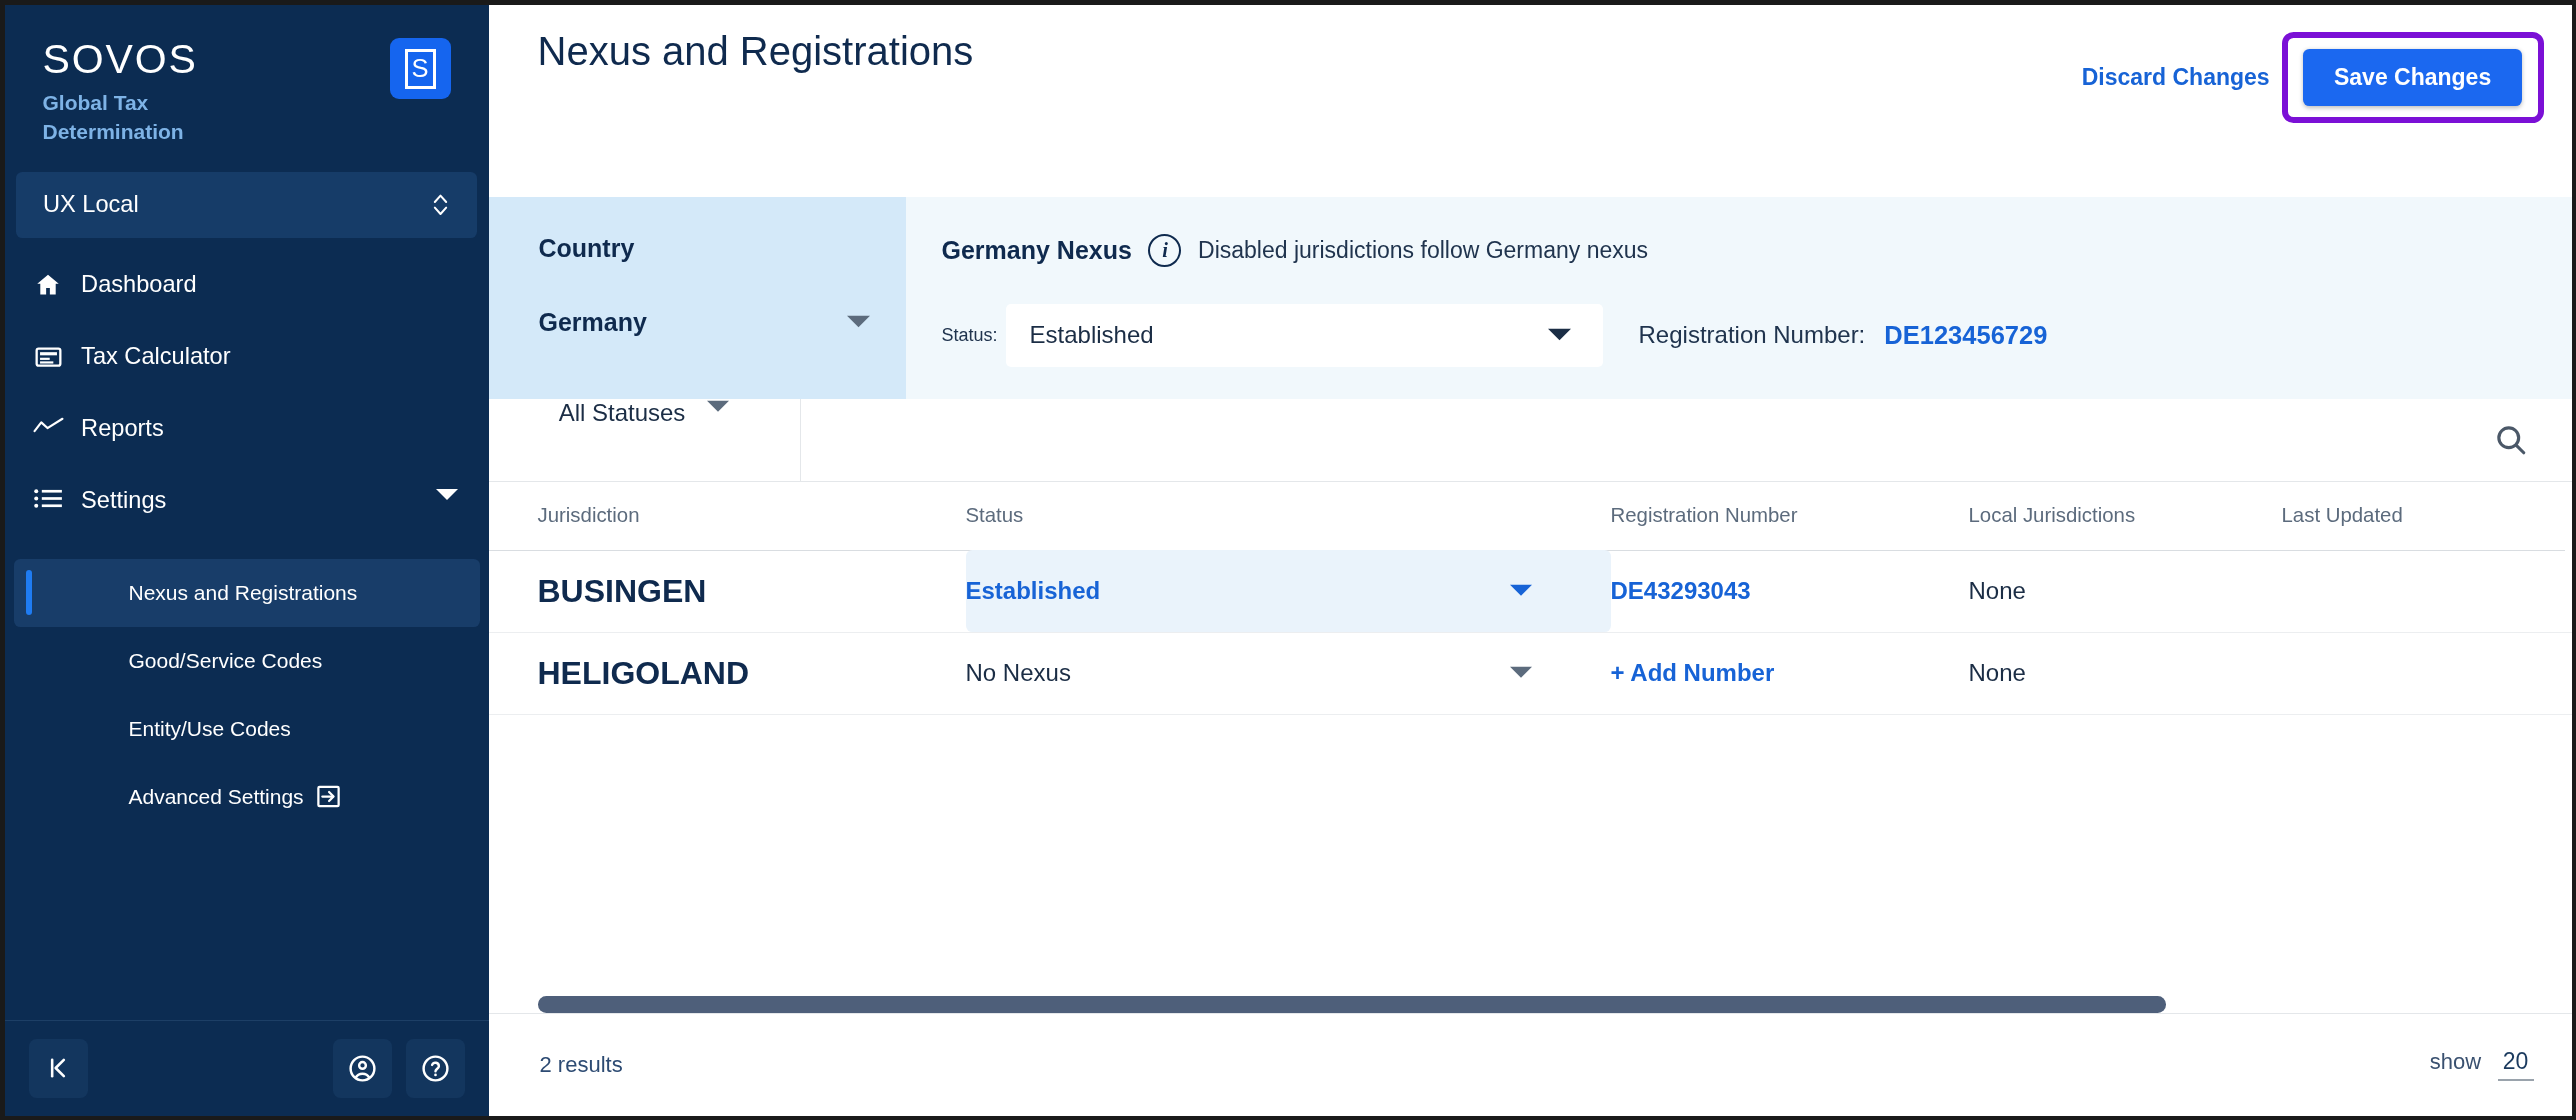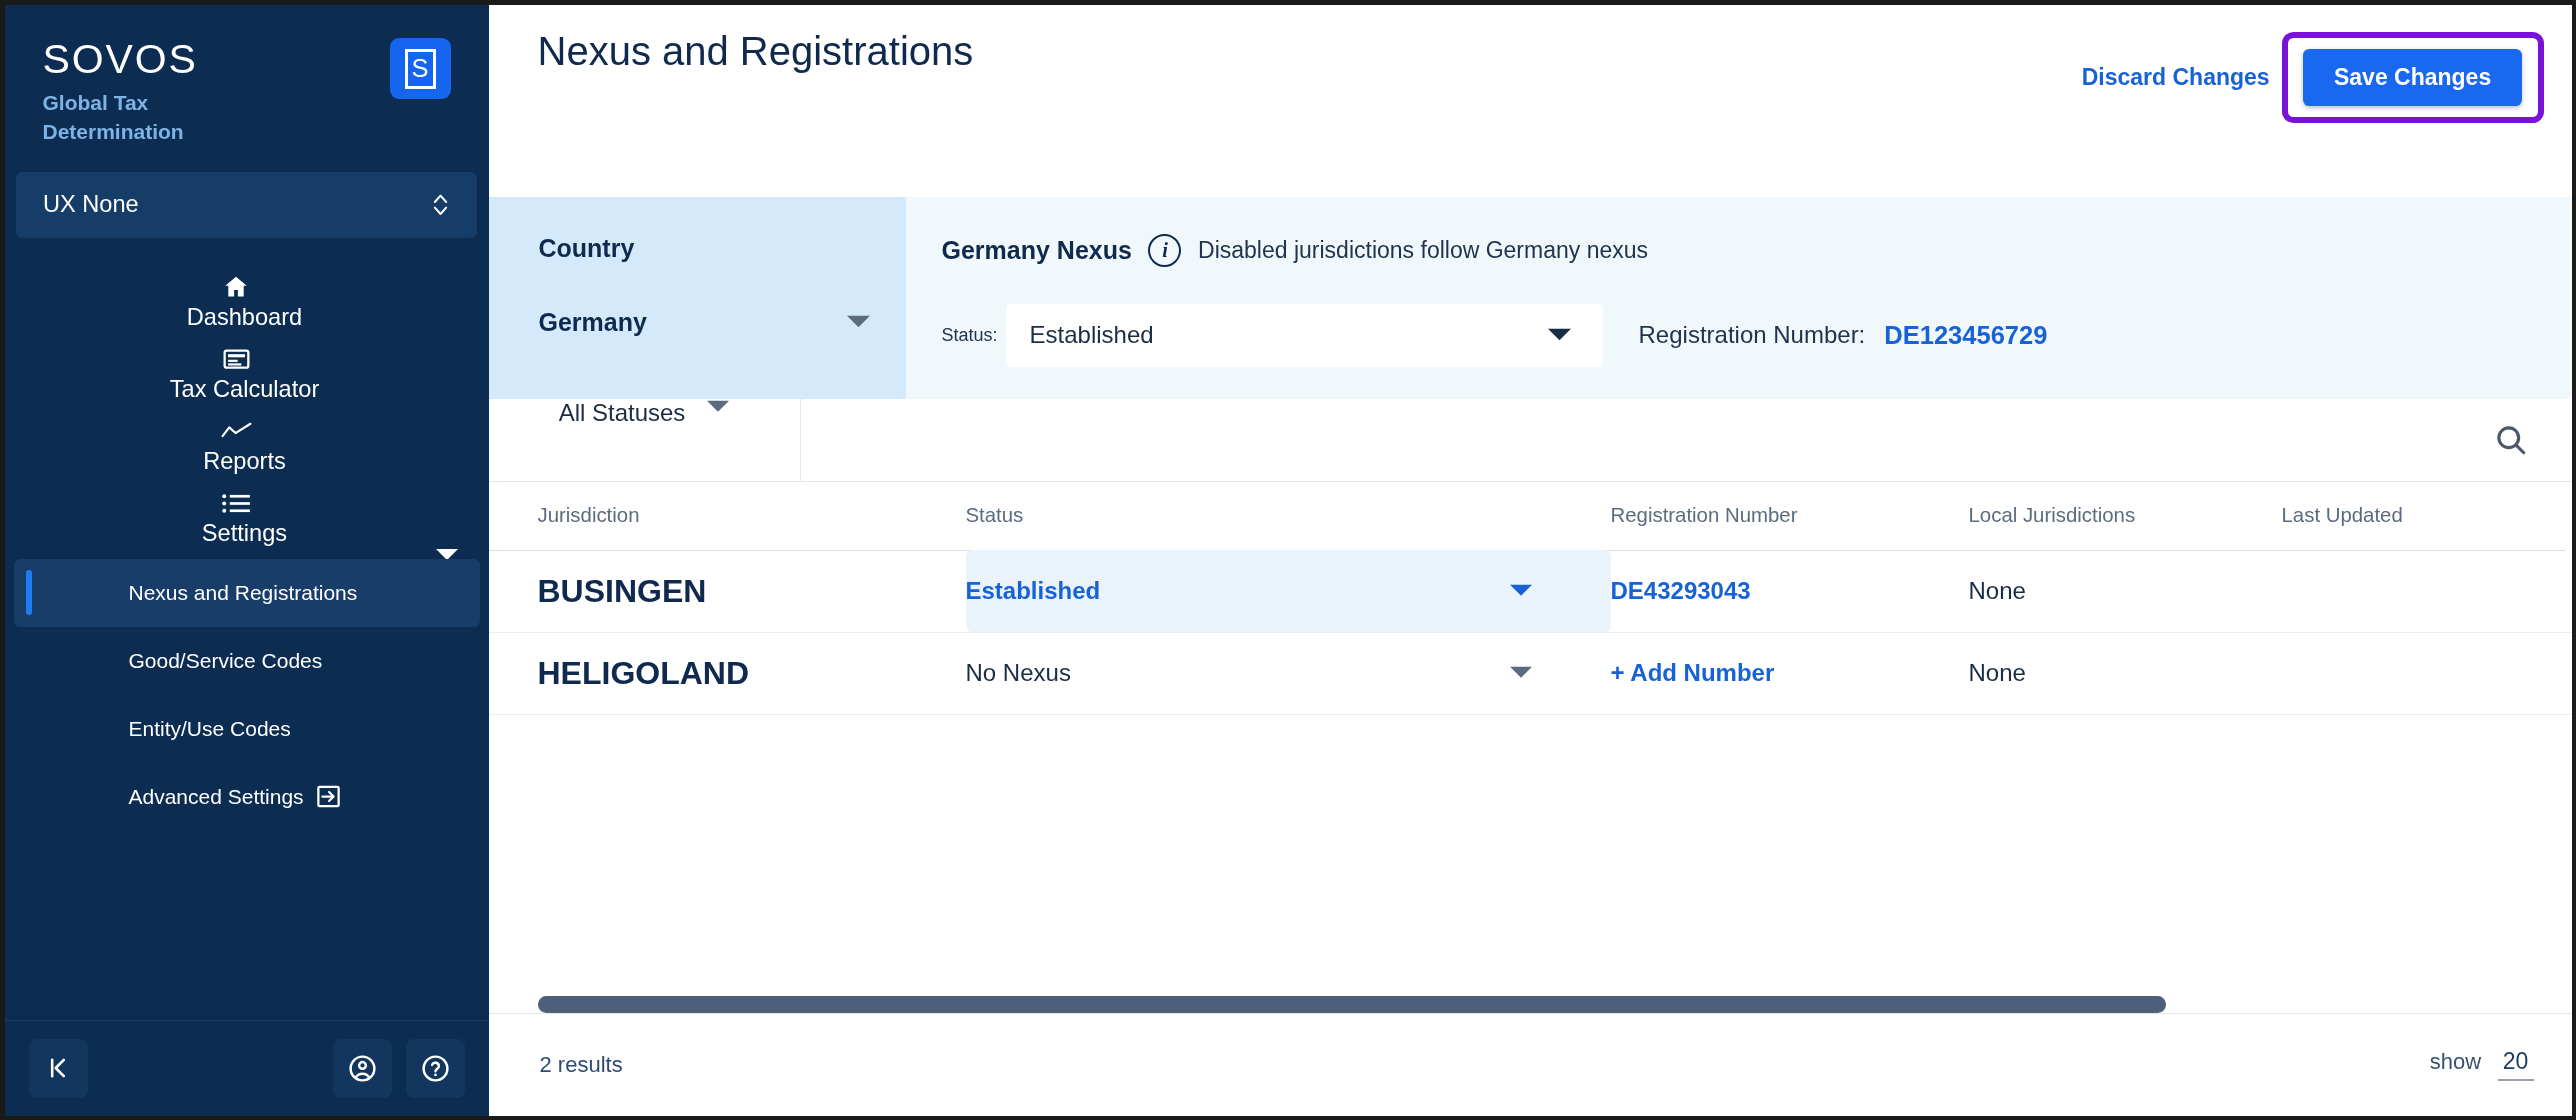--- a/index.html
+++ b/index.html
@@ -81,28 +81,27 @@
     justify-content: space-between;
     cursor: pointer;
   }
   .tenant-label { color: #ffffff; font-size: 23.6px; }
   .tenant-caret { display:flex; flex-direction: column; gap: 3.8px; color:#fff; }
   .tenant-caret svg { display:block; }
 
   .nav { margin-top: 33px; flex: 1 1 auto; }
 
   .nav-item {
-    display: flex; align-items: center;
+    display: flex; align-items: flex-start;
     height: 72px;
     padding: 0 31px 0 27px;
     color: #ffffff;
     font-size: 23.6px;
     cursor: pointer;
     position: relative;
-    flex-direction: column;
   }
   .nav-item .ico {
     width: 33px; flex: 0 0 33px;
     display: flex; align-items: center; justify-content: center;
     margin-right: 16.6px;
     color: #ffffff;
   }
   .nav-item .nav-caret { margin-left: auto; display:flex; }
 
   .subnav-item {
@@ -391,21 +390,21 @@
       <div class="brand-text">
         <div class="brand-name">SOVOS</div>
         <div class="brand-sub">Global Tax Determination</div>
       </div>
       <div class="brand-logo">
         <div class="brand-logo-inner">S</div>
       </div>
     </div>
 
     <div class="tenant">
-      <span class="tenant-label">UX None</span>
+      <span class="tenant-label">UX Local</span>
       <span class="tenant-caret">
         <svg width="19" height="29" viewBox="0 0 30 46" fill="none" stroke="#ffffff" stroke-width="3.2" stroke-linecap="round" stroke-linejoin="round">
           <polyline points="6,19 15,9 24,19"></polyline>
           <polyline points="6,28 15,38 24,28"></polyline>
         </svg>
       </span>
     </div>
 
     <div class="nav">
 

